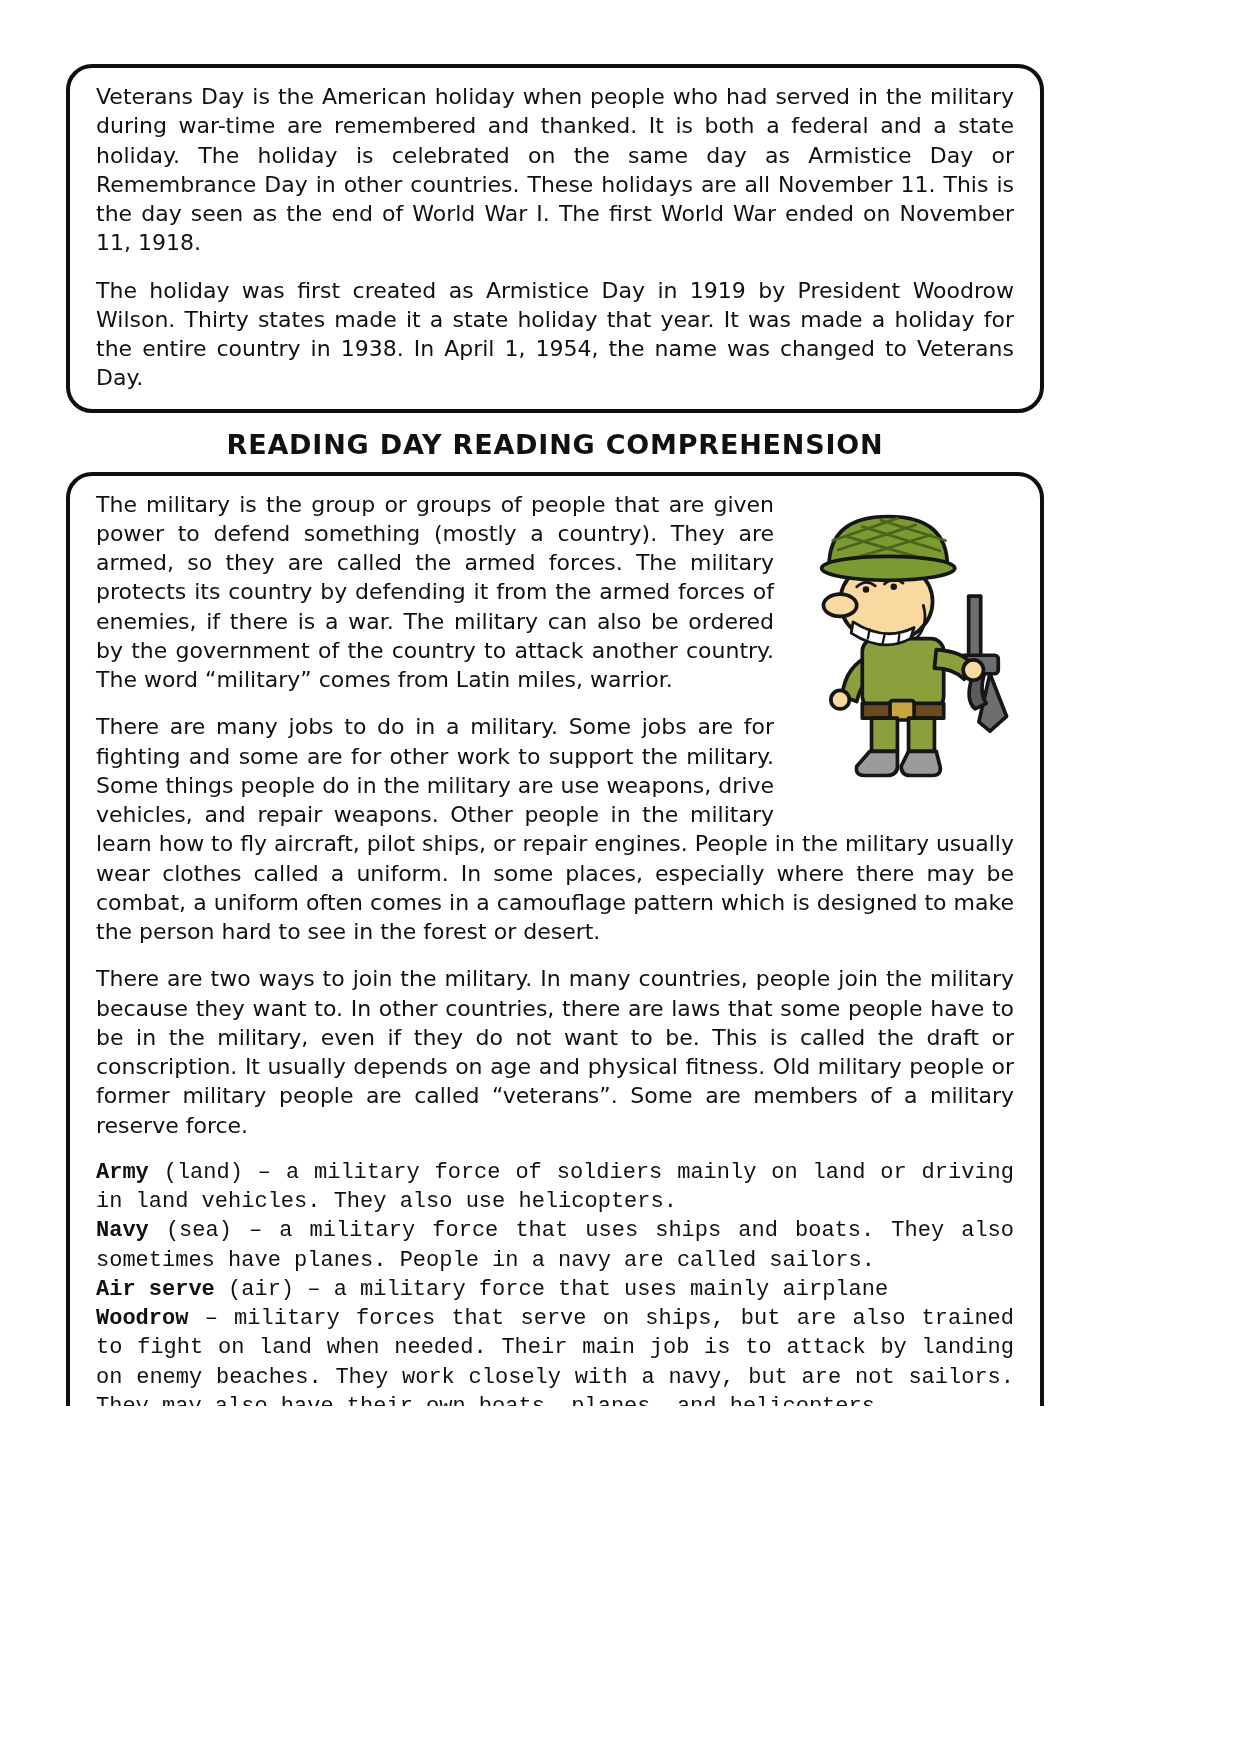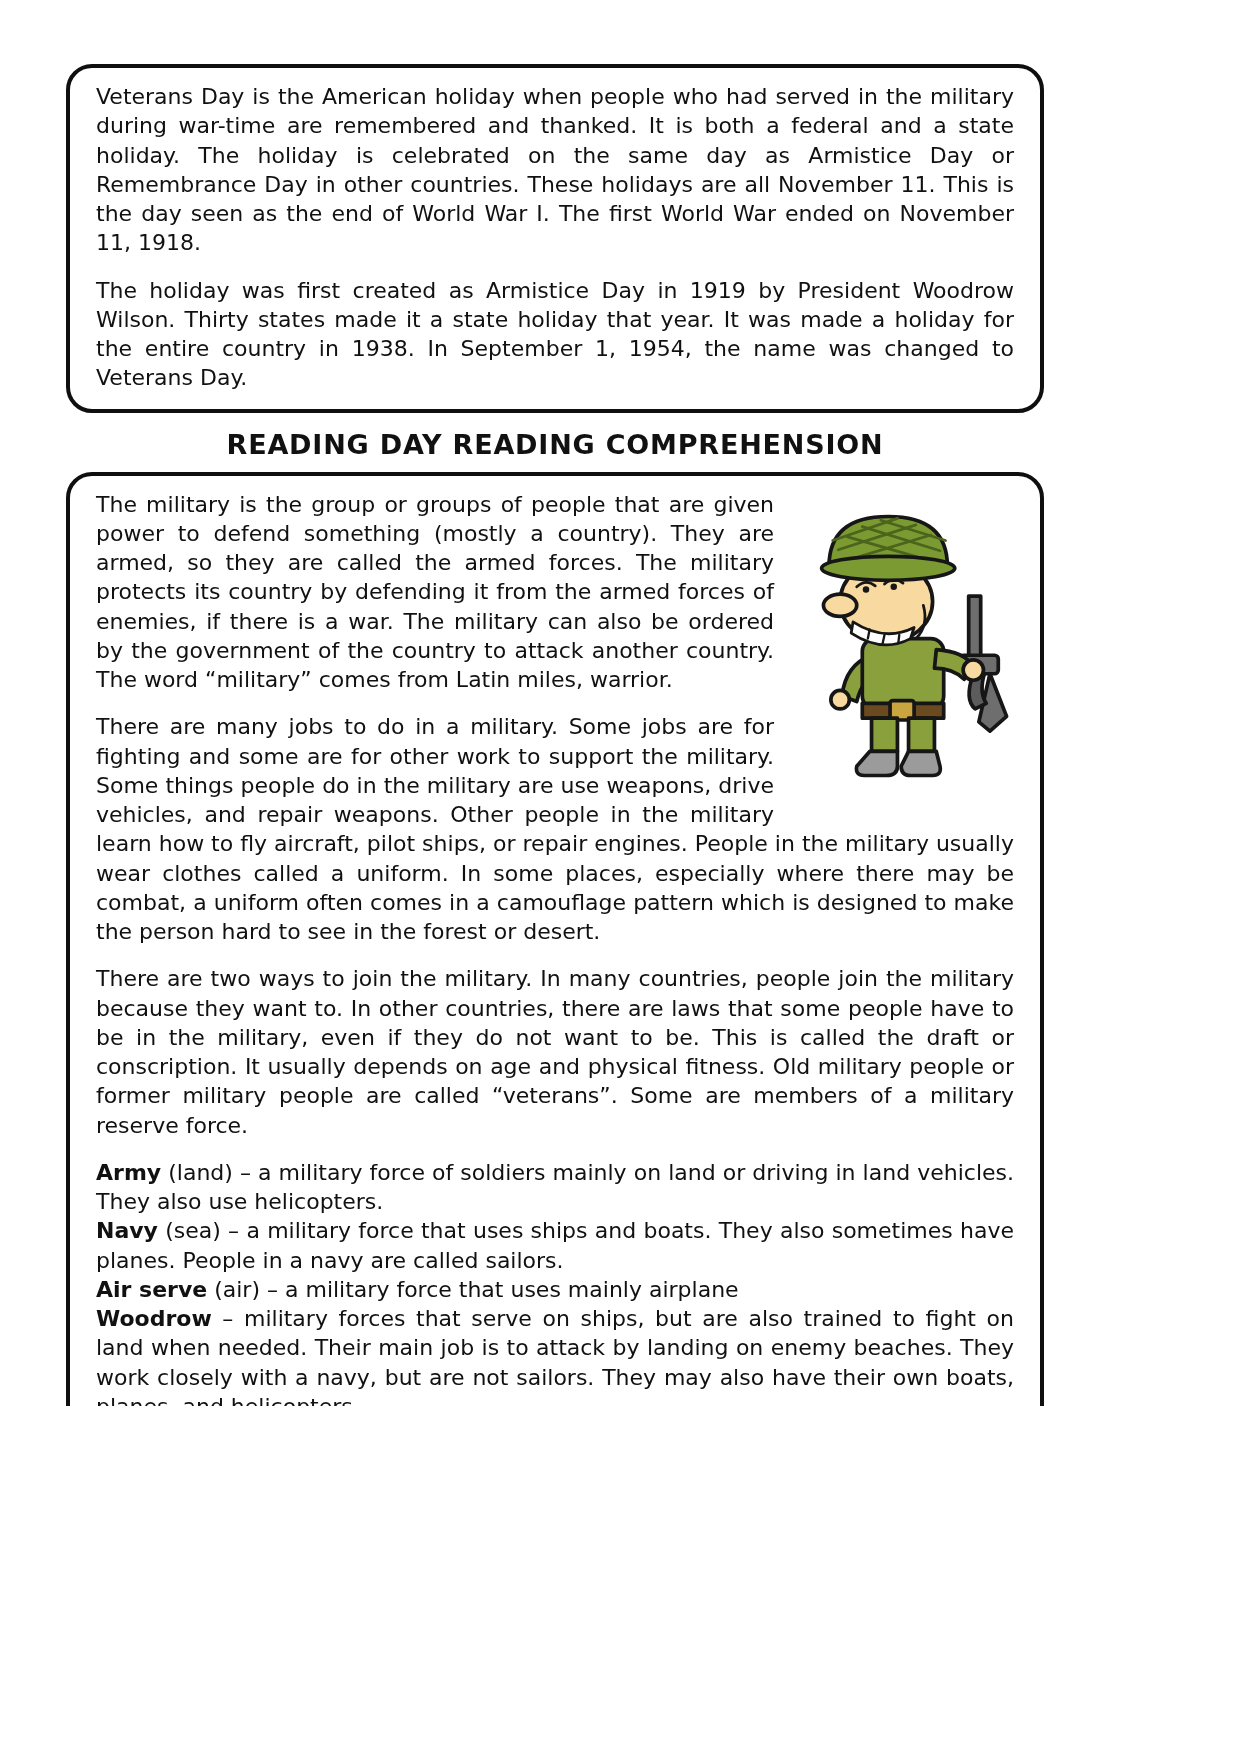--- a/index.html
+++ b/index.html
@@ -25,21 +25,21 @@
   }
   .box p.tight { margin-bottom:0; }
   .heading {
     text-align:center;
     font-weight:bold;
     font-size:27px;
     letter-spacing:0.8px;
     margin:16px 0 12px 0;
   }
   .main-box { margin-top:8px; }
-  .branch { margin:0 !important; }
+  .branch { margin:0 !important;font-family:Liberation Mono, monospace; }
   .branch strong { font-weight:bold; }
   .soldier {
     float:right;
     width:222px;
     height:312px;
     margin:0 0 4px 18px;
   }
   .soldier svg { width:100%; height:100%; }
   .footer {
     position:absolute; left:66px; top:1686px; width:978px;
@@ -55,21 +55,21 @@
   }
 </style>
 </head>
 <body>
 
 <div class="page">
   <div class="content">
 
     <div class="box intro-box">
       <p>Veterans Day is the American holiday when people who had served in the military during war-time are remembered and thanked. It is both a federal and a state holiday. The holiday is celebrated on the same day as Armistice Day or Remembrance Day in other countries. These holidays are all November 11. This is the day seen as the end of World War I. The first World War ended on November 11, 1918.</p>
-      <p class="tight">The holiday was first created as Armistice Day in 1919 by President Woodrow Wilson. Thirty states made it a state holiday that year. It was made a holiday for the entire country in 1938. In September 1, 1954, the name was changed to Veterans Day.</p>
+      <p class="tight">The holiday was first created as Armistice Day in 1919 by President Woodrow Wilson. Thirty states made it a state holiday that year. It was made a holiday for the entire country in 1938. In April 1, 1954, the name was changed to Veterans Day.</p>
     </div>
 
     <h1 class="heading">READING DAY READING COMPREHENSION</h1>
 
     <div class="box main-box">
 
       <div class="soldier">
         <svg viewBox="0 0 240 320" xmlns="http://www.w3.org/2000/svg" aria-hidden="true">
           <g stroke="#161616" stroke-width="4" stroke-linejoin="round" stroke-linecap="round">
 

